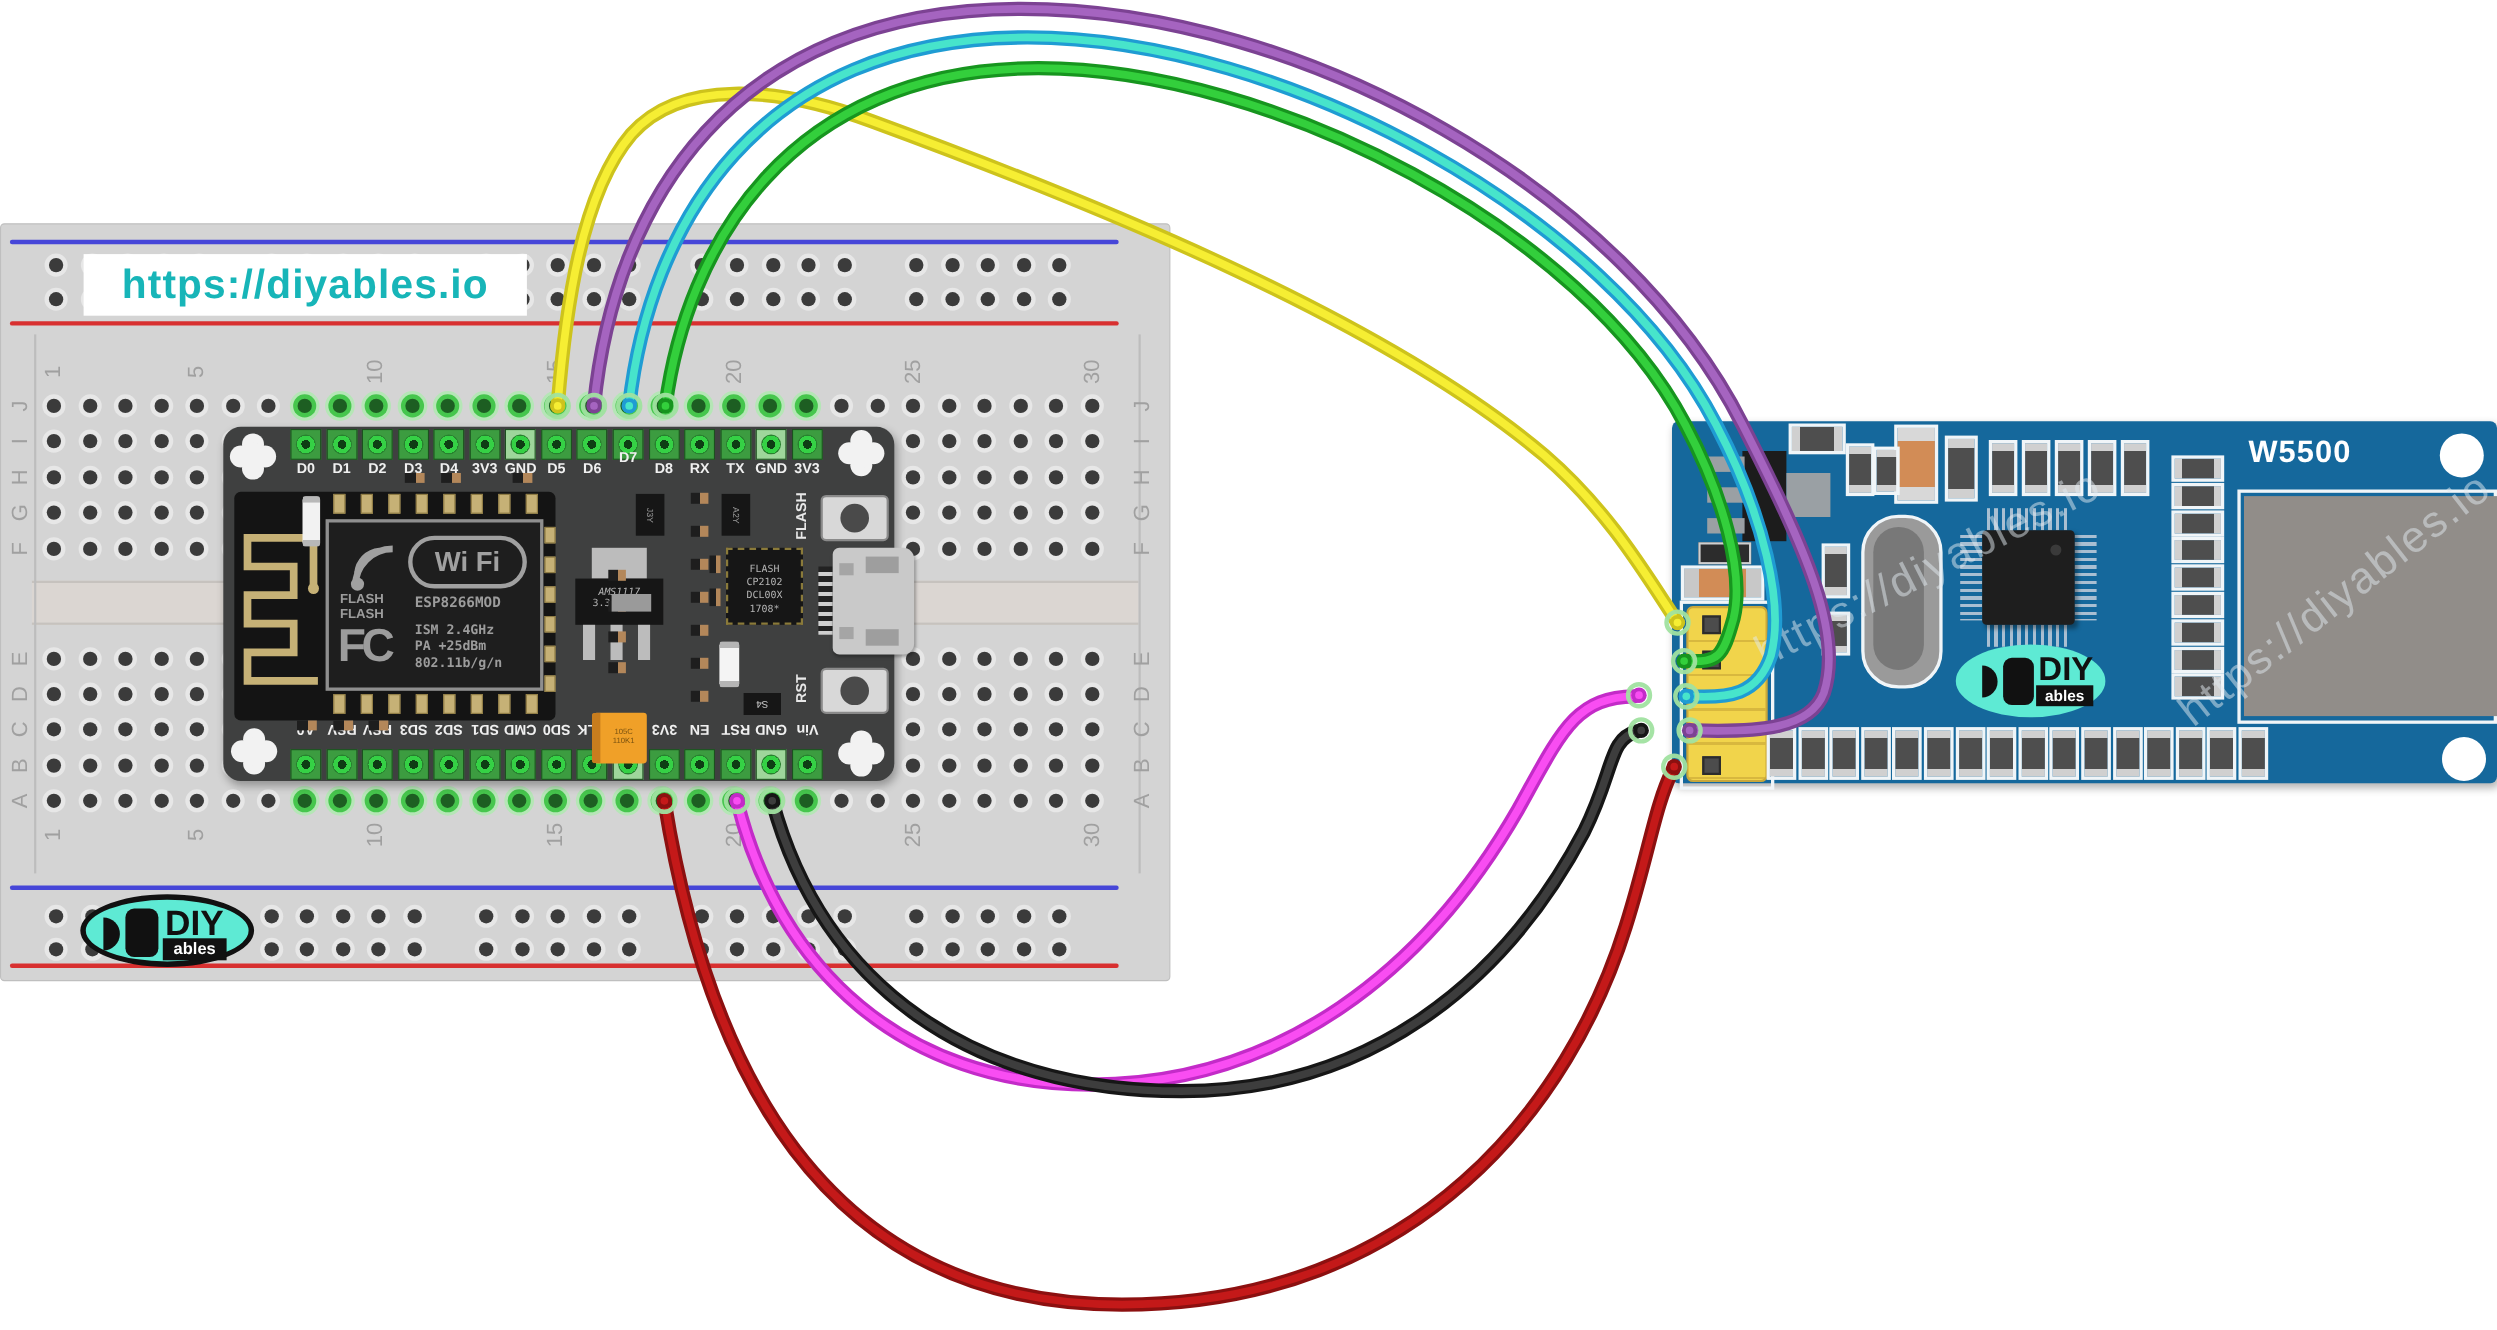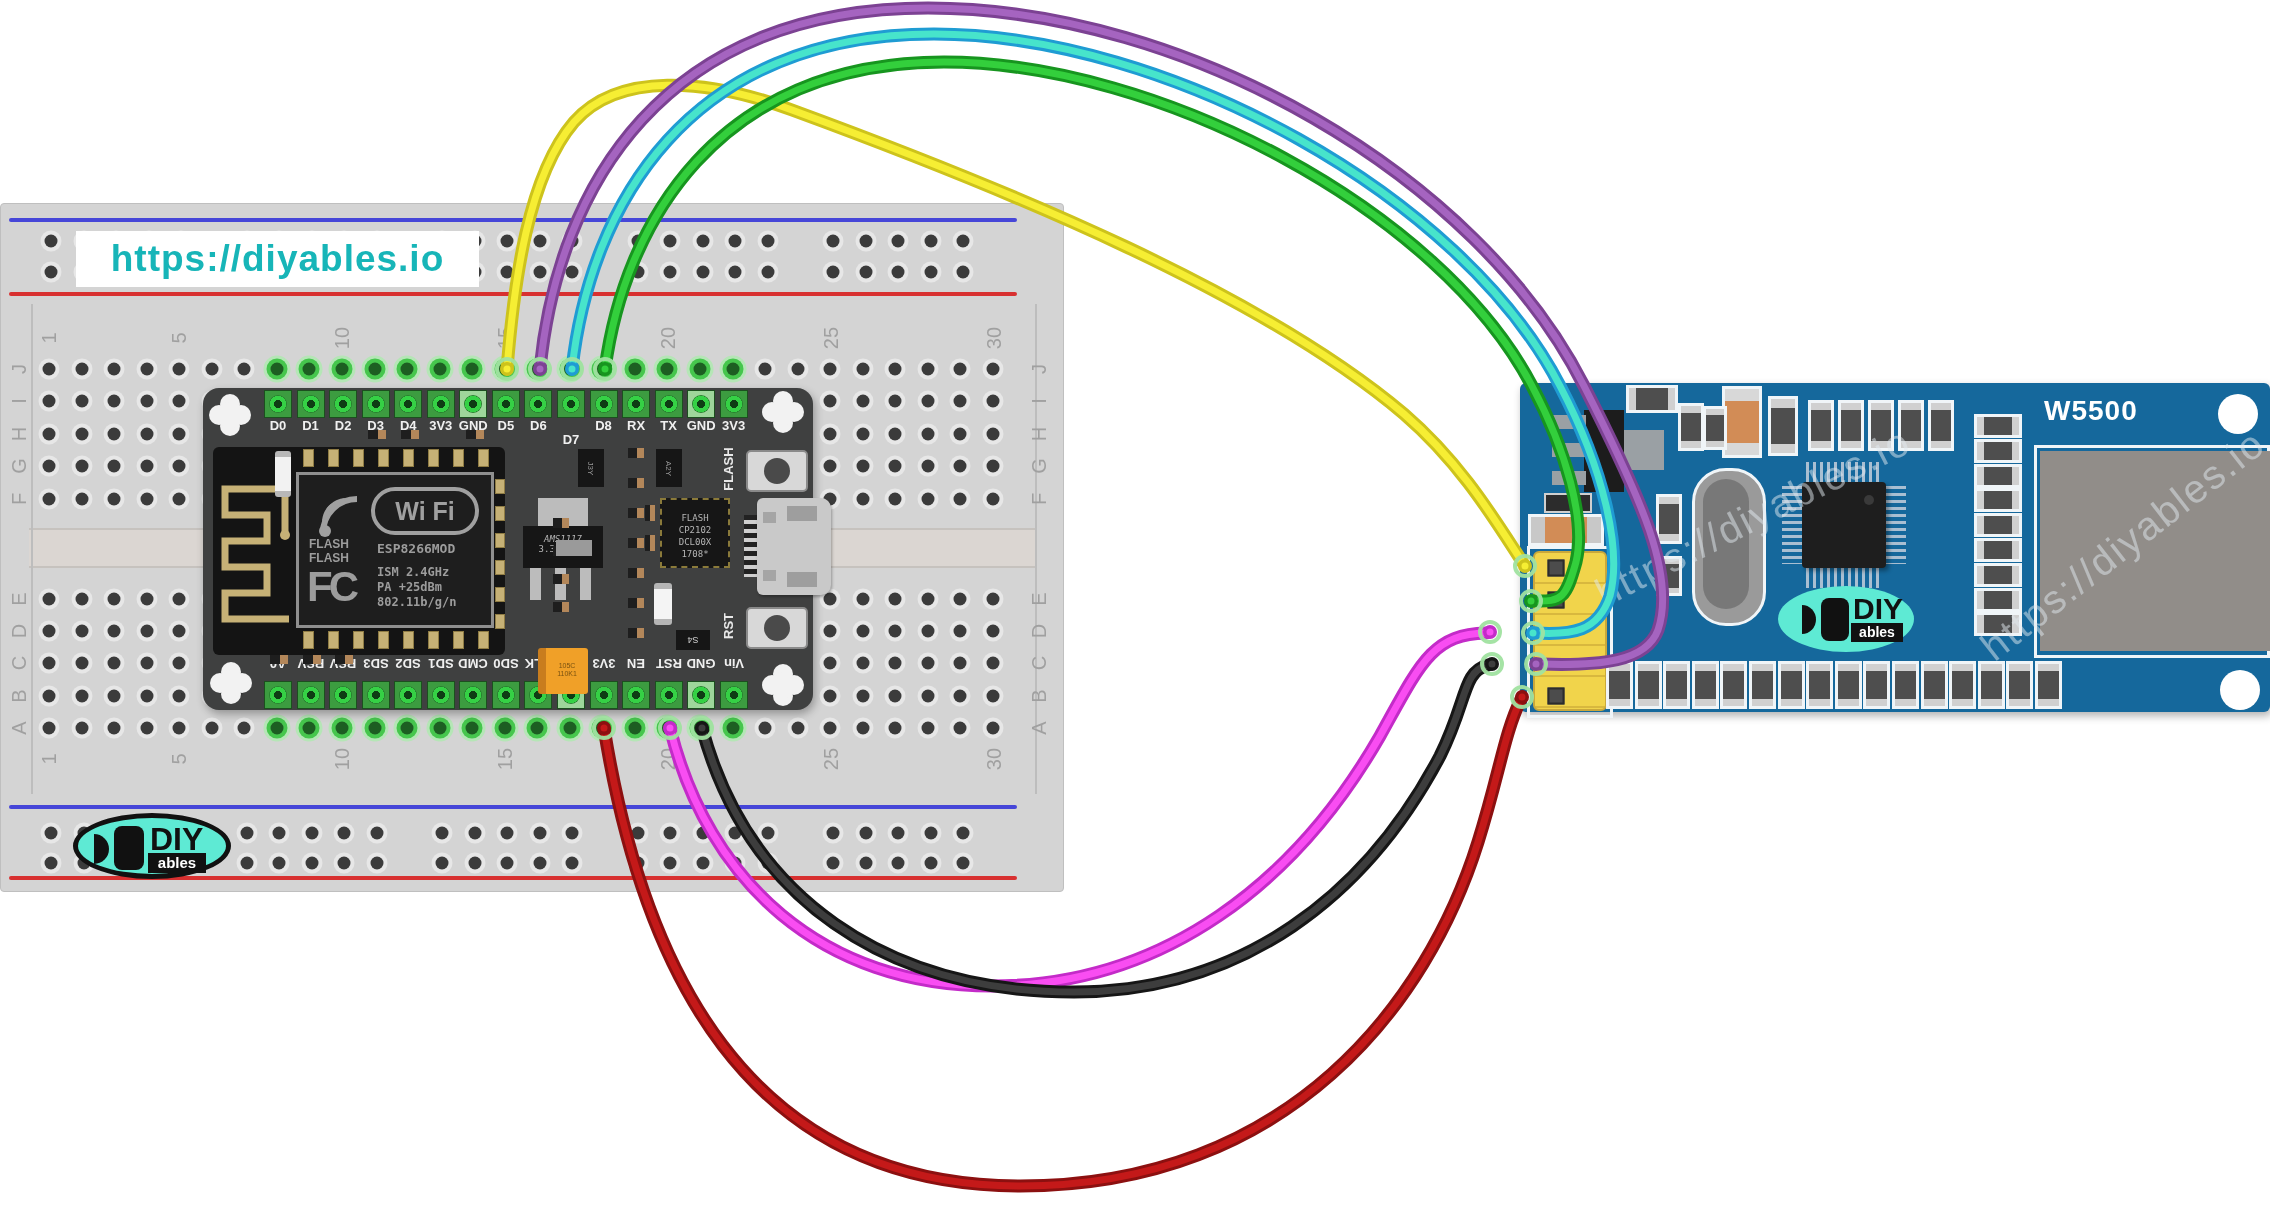--- a/index.html
+++ b/index.html
@@ -605,21 +605,21 @@
           <i></i>
         </div>
         <div class="pin-label" style="left: 302.85px; top: 30px;">D5</div>
         <div class="npin" style="left: 335.4px; top: 16px;">
           <i></i>
         </div>
         <div class="pin-label" style="left: 335.4px; top: 30px;">D6</div>
         <div class="npin" style="left: 367.95px; top: 16px;">
           <i></i>
         </div>
-        <div class="pin-label" style="left: 367.95px; top: 44px;">D7</div>
+        <div class="pin-label" style="left: 367.95px; top: 20px;">D7</div>
         <div class="npin" style="left: 400.5px; top: 16px;">
           <i></i>
         </div>
         <div class="pin-label" style="left: 400.5px; top: 30px;">D8</div>
         <div class="npin" style="left: 433.05px; top: 16px;">
           <i></i>
         </div>
         <div class="pin-label" style="left: 433.05px; top: 30px;">RX</div>
         <div class="npin" style="left: 465.6px; top: 16px;">
           <i></i>

